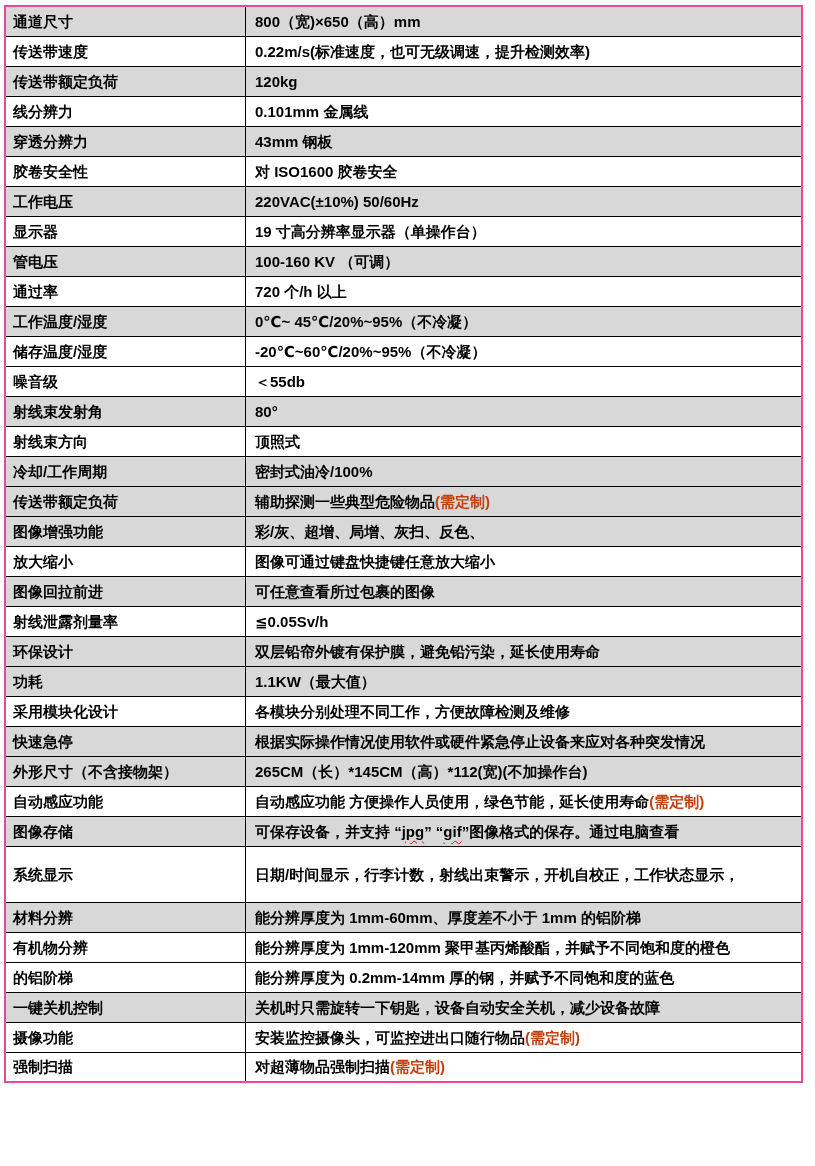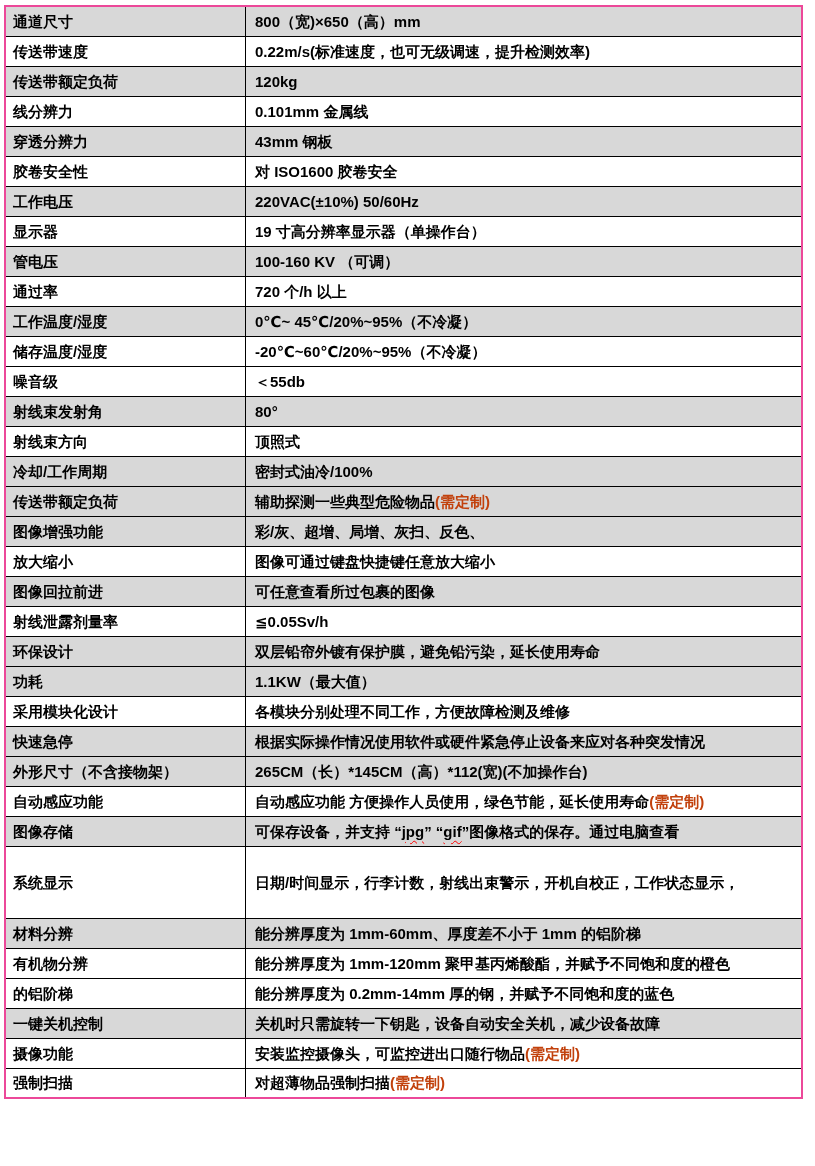--- a/index.html
+++ b/index.html
@@ -35,21 +35,21 @@
     background: #ffffff;
   }
   td.label-cell {
     width: 228px;
     padding: 2px 4px 2px 7px;
   }
   td.value-cell {
     padding: 2px 6px 2px 9px;
   }
   tr.row { height: 30px; }
-  tr.row.tall { height: 72px; }
+  tr.row.tall { height: 56px; }
   tr.row.shaded td { background: #d8d8d8; }
   .seg-red { color: #c2410c; }
   .seg-wavy {
     text-decoration-line: underline;
     text-decoration-style: wavy;
     text-decoration-color: #ff0000;
     text-decoration-thickness: 1px;
     text-underline-offset: 3px;
     text-align: center;
   }

